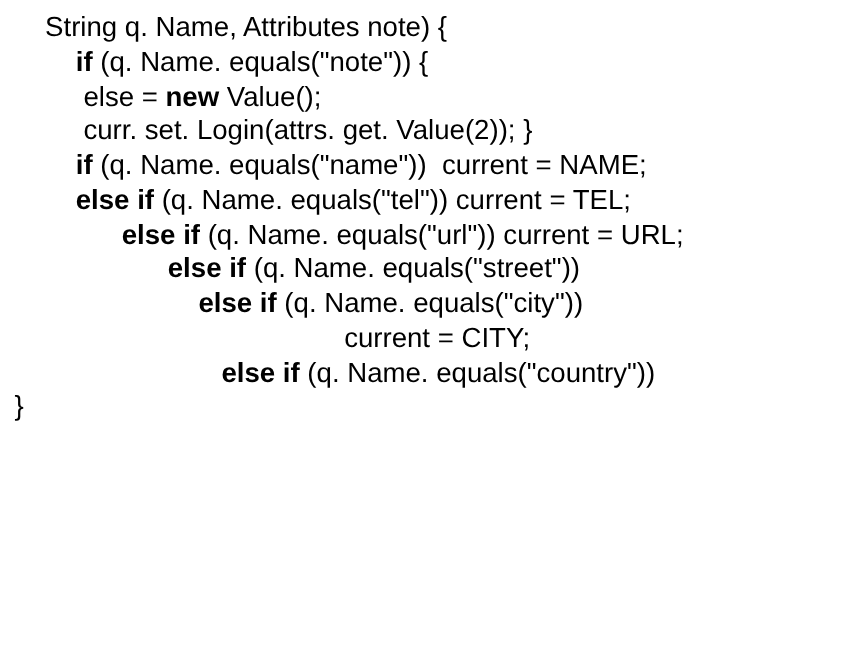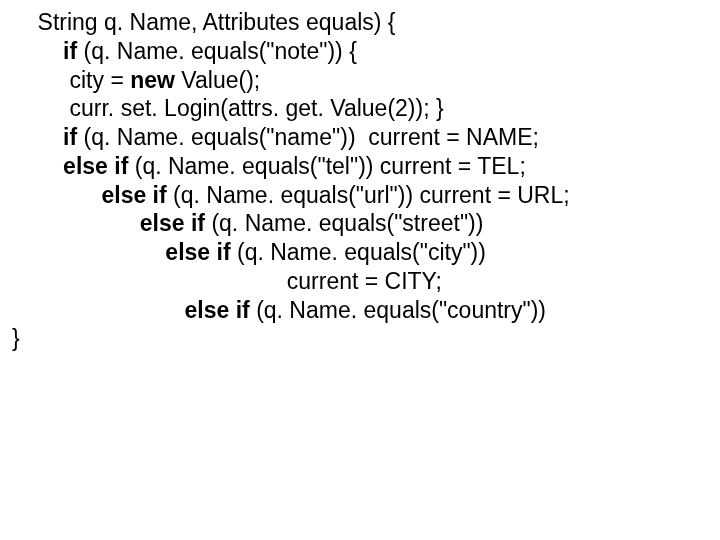--- a/index.html
+++ b/index.html
@@ -14,23 +14,23 @@
     height: 540px;
     box-sizing: border-box;
   }
   .line { white-space: pre; }
   .b { font-weight: bold; }
 </style>
 </head>
 <body>
 
 <div id="code">
-    <div class="line"><span>    String q. Name, Attributes equals) {</span></div>
+    <div class="line"><span>    String q. Name, Attributes note) {</span></div>
     <div class="line"><span class="b">        if </span><span>(q. Name. equals("note")) {</span></div>
-    <div class="line"><span>         city = </span><span class="b">new </span><span>Value();</span></div>
+    <div class="line"><span>         else = </span><span class="b">new </span><span>Value();</span></div>
     <div class="line"><span>         curr. set. Login(attrs. get. Value(2)); }</span></div>
     <div class="line"><span class="b">        if </span><span>(q. Name. equals("name"))  current = NAME;</span></div>
     <div class="line"><span class="b">        else if </span><span>(q. Name. equals("tel")) current = TEL;</span></div>
     <div class="line"><span class="b">              else if </span><span>(q. Name. equals("url")) current = URL;</span></div>
     <div class="line"><span class="b">                    else if </span><span>(q. Name. equals("street"))</span></div>
     <div class="line"><span class="b">                        else if </span><span>(q. Name. equals("city"))</span></div>
     <div class="line"><span>                                           current = CITY;</span></div>
     <div class="line"><span class="b">                           else if </span><span>(q. Name. equals("country"))</span></div>
     <div class="line"><span>}</span></div>
   </div>

